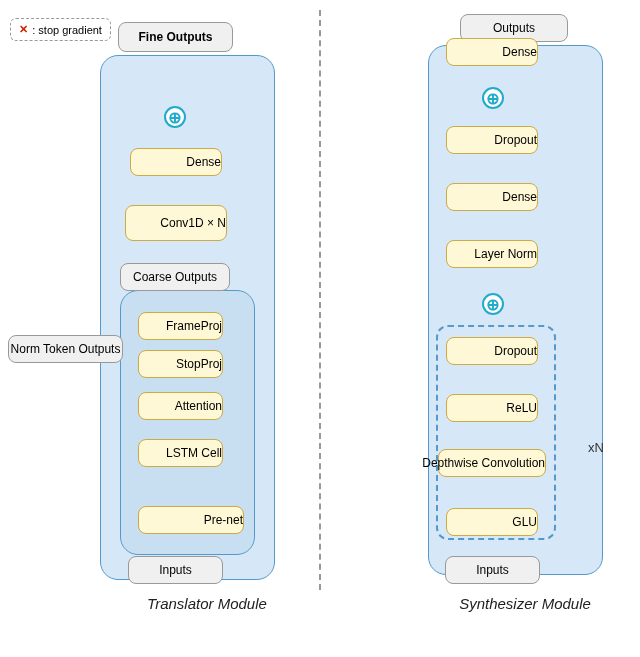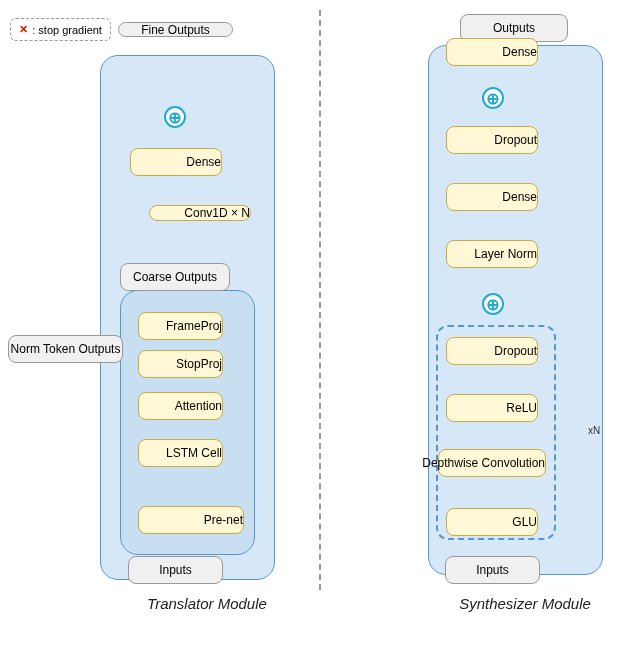--- a/index.html
+++ b/index.html
@@ -118,22 +118,23 @@
       gap: 4px;
     }
     .legend-x {
       color: #cc2200;
       font-weight: bold;
     }
 
     
     .xn-label {
       position: absolute;
-      font-size: 10px;
+      font-size: 13px;
       color: #333;
+      margin-top: 15px;
     }
 
     .diagram-area {
       position: relative;
       width: 640px;
       height: 620px;
     }
   </style>
 </head>
 <body>
@@ -215,31 +216,31 @@
       <marker id="arrow" markerWidth="8" markerHeight="8" refX="6" refY="3" orient="auto">
         <path d="M0,0 L0,6 L8,3 z" fill="#555"></path>
       </marker>
     </defs>
   </svg>
 
   <div class="blue-box" style="left:100px; top:55px; width:175px; height:525px;"></div>
 
   <div class="blue-box" style="left:120px; top:290px; width:135px; height:265px; background:#c8dff2;"></div>
 
-  <div class="gray-box" style="left:118px; top:22px; width:115px; height:15px;">
+  <div class="gray-box" style="left:118px; top:22px; width:115px; height:30px;font-weight:bold;">
     <span>Fine Outputs</span>
   </div>
 
   <div class="add-circle" style="left:164px; top:106px;">⊕</div>
 
   <div class="node" style="left:130px; top:148px; width:92px; height:28px;">
     <span>Dense</span>
   </div>
 
-  <div class="node" style="left:125px; top:205px; width:102px; height:16px;margin-left:24px;">
+  <div class="node" style="left:125px; top:205px; width:102px; height:36px;">
     <span>Conv1D × N</span>
   </div>
 
   <div class="gray-box" style="left:120px; top:263px; width:110px; height:28px;">
     <span>Coarse Outputs</span>
   </div>
 
   <div class="node" style="left:138px; top:328px; width:85px; height:28px; top:350px;">
     <span>StopProj</span>
   </div>

